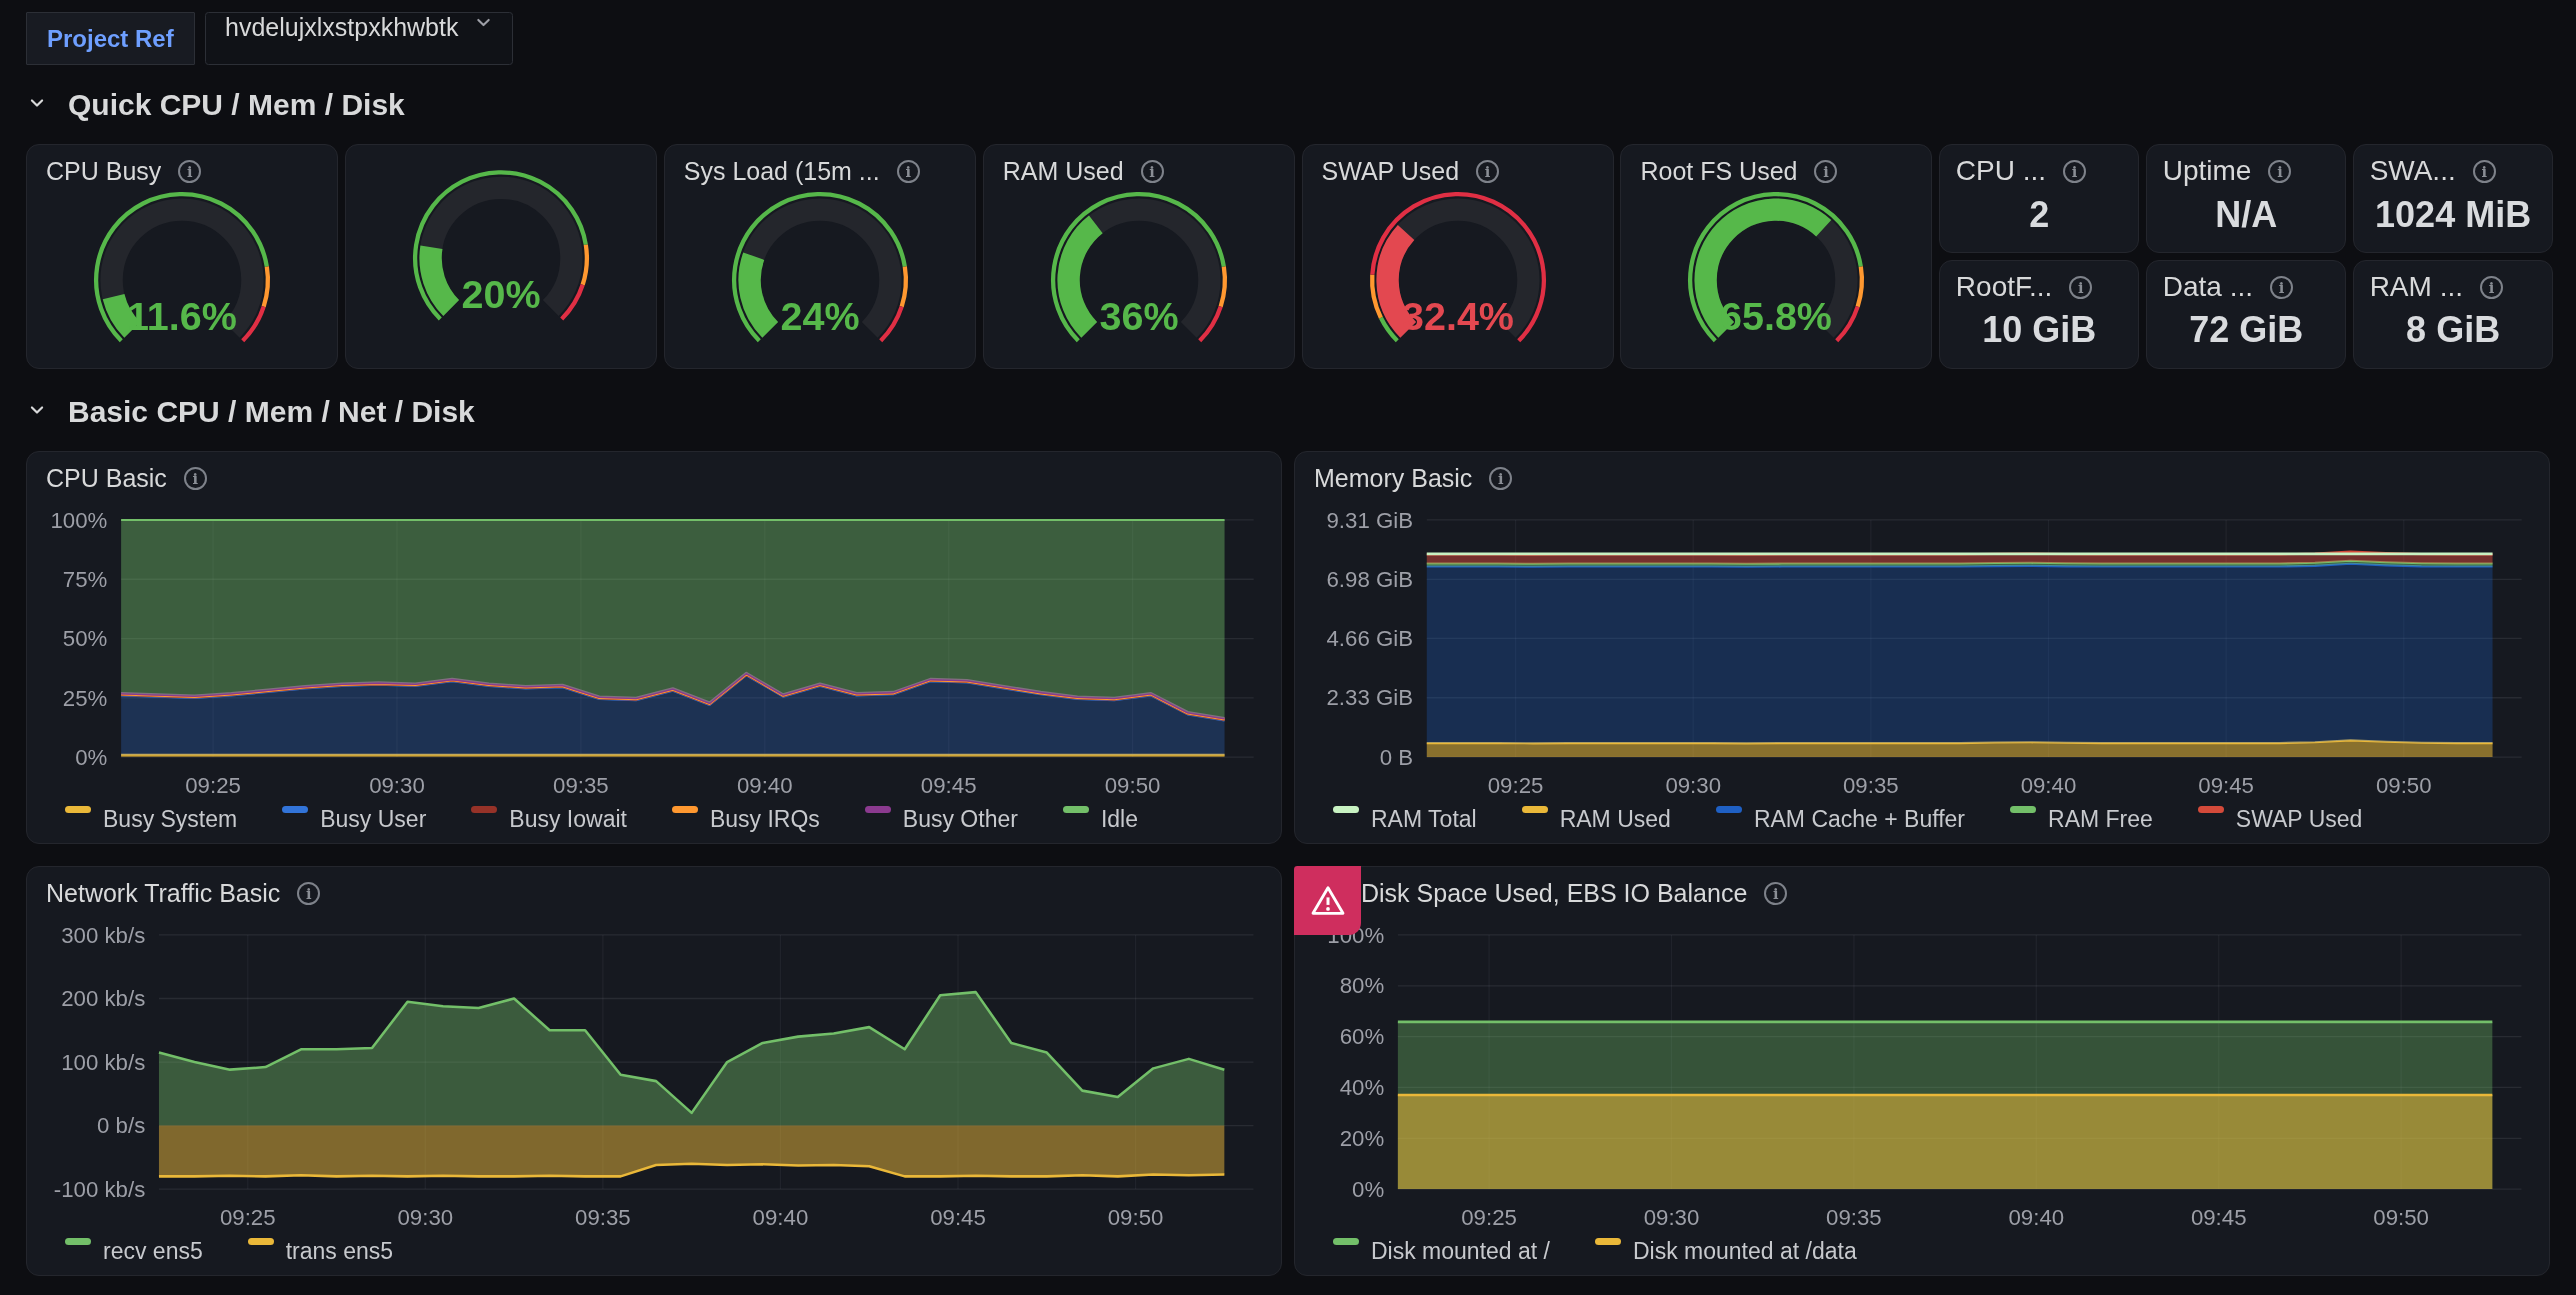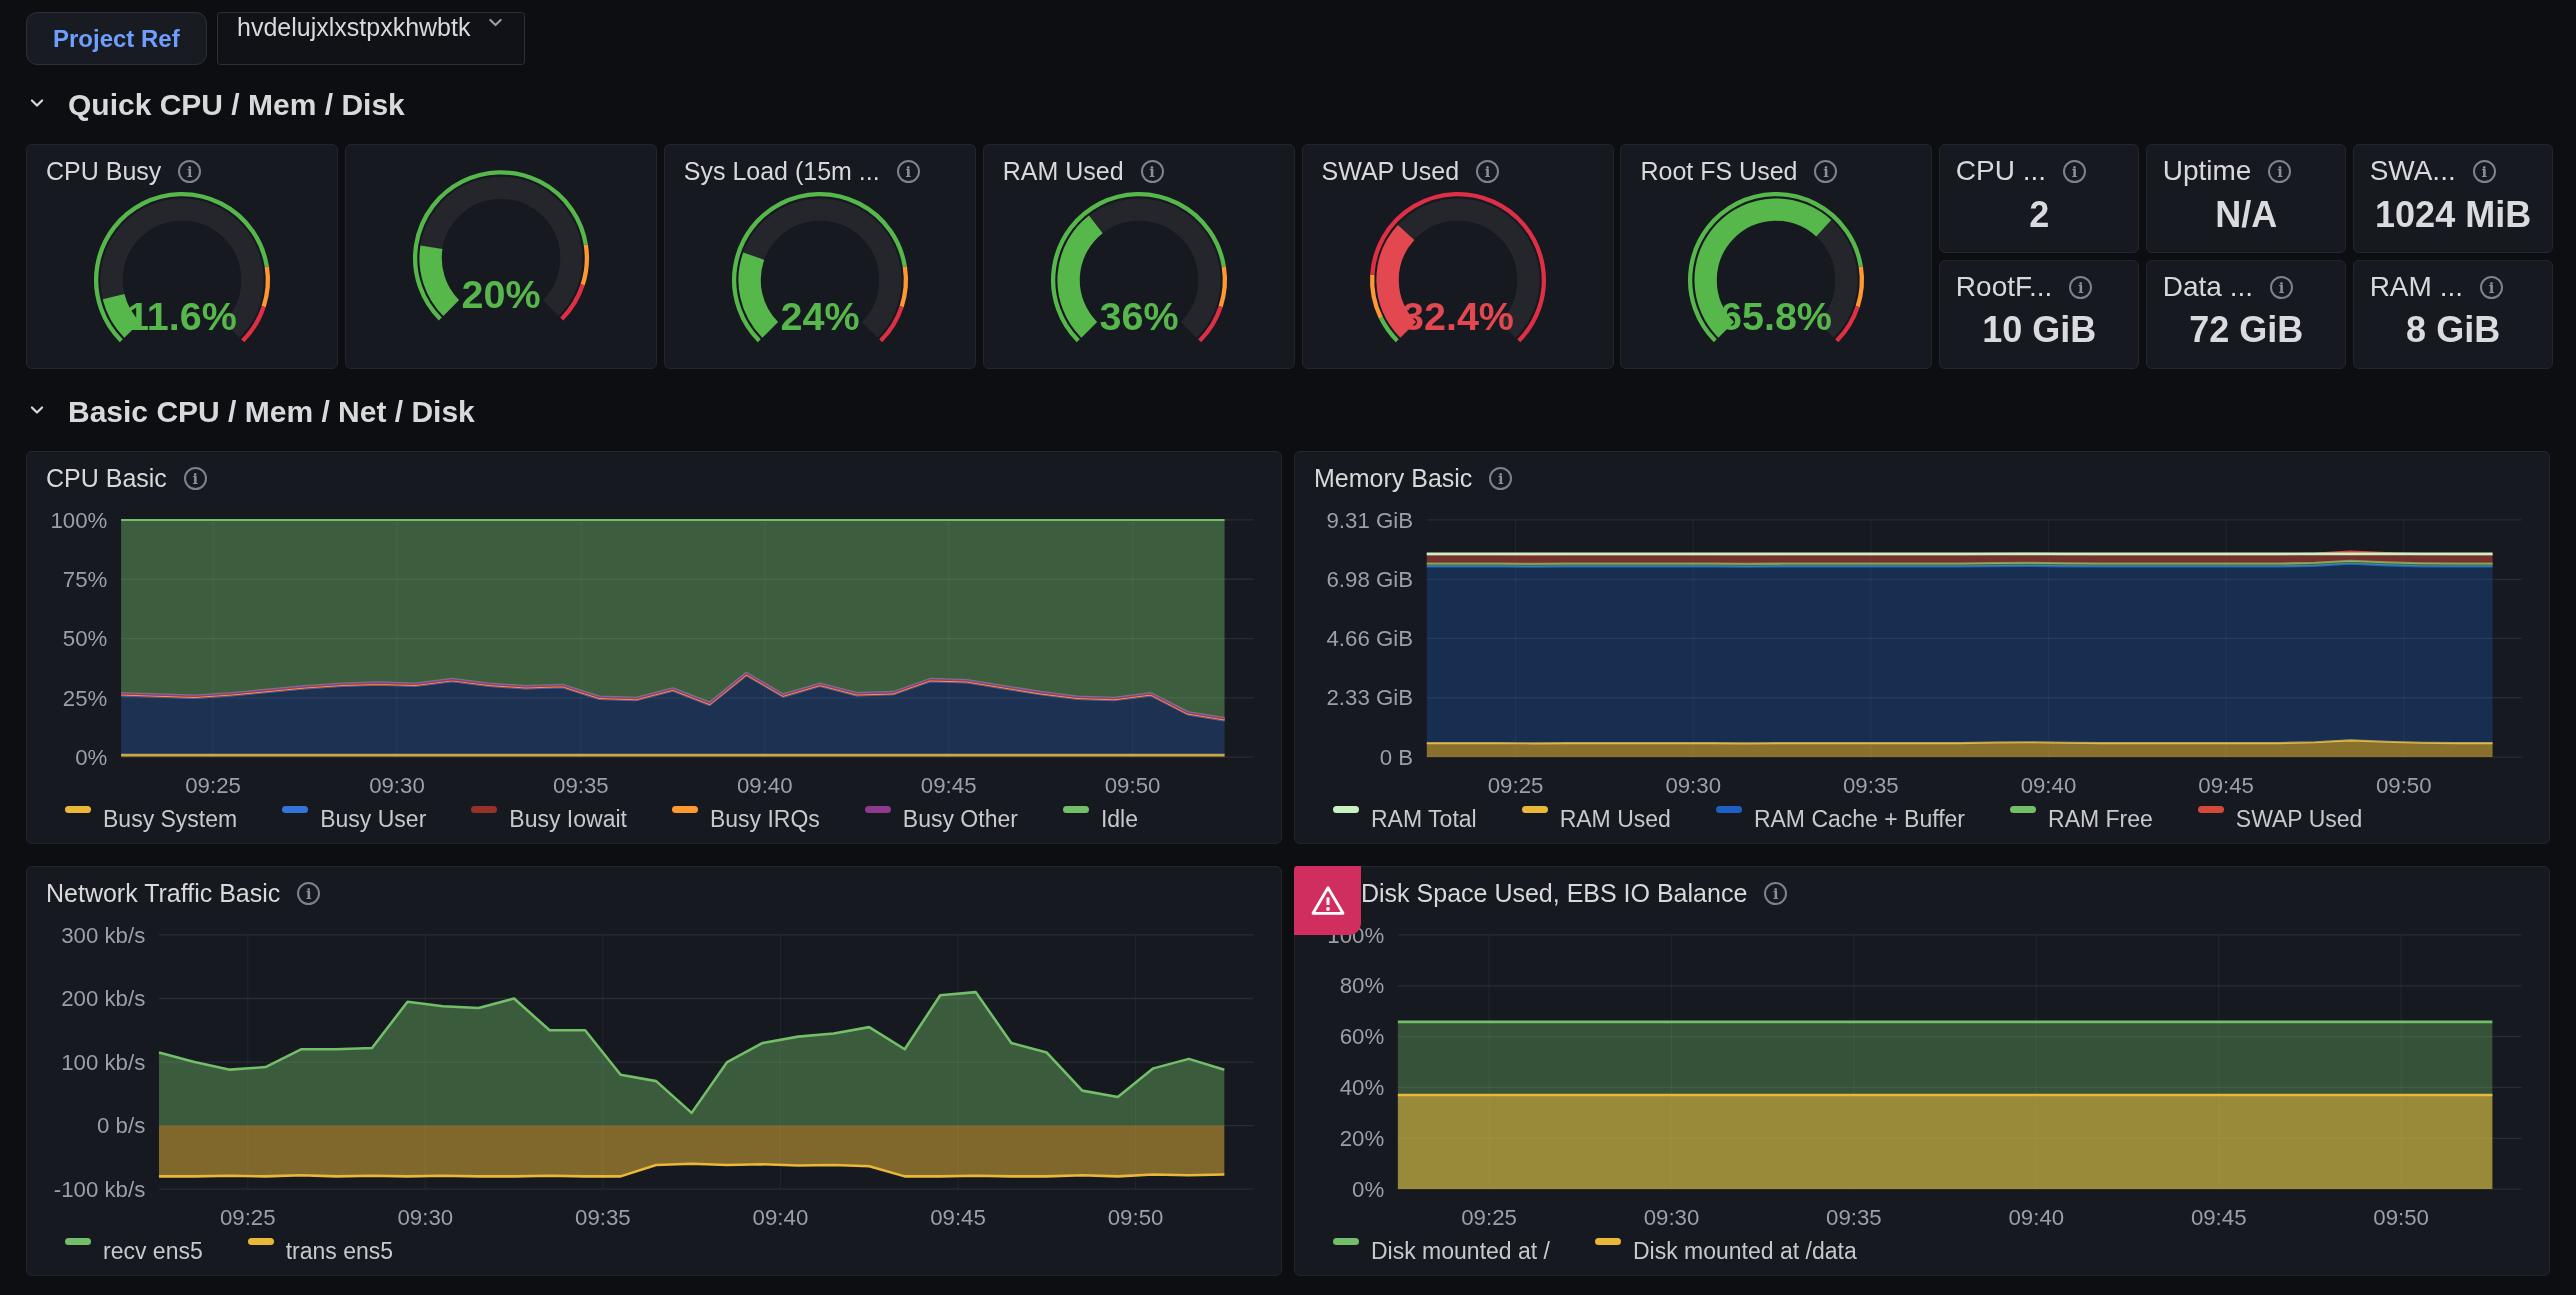--- a/index.html
+++ b/index.html
@@ -6,35 +6,35 @@
     --canvas:#0d0e12; --panel:#161920; --border:#24262d;
     --text1:#d8d9da; --text2:#9d9fa7; --link:#6e9fff; --alert:#cf2e5e;
   }
   *{box-sizing:border-box}
   html,body{margin:0;padding:0;background:var(--canvas)}
   .page{width:2576px;height:1296px;background:var(--canvas);
         font-family:"Liberation Sans",sans-serif;color:var(--text1);
         padding:12px 26px 0;overflow:hidden;position:relative}
   
   .topbar{height:53px;display:flex;align-items:center;gap:10.3px;margin-bottom:0}
-  .ref-label{height:53px;display:flex;align-items:center;padding:0 26px;
-             background:#181b22;border:0.9px solid #2c2f36;border-radius:11px;
+  .ref-label{height:53px;display:flex;align-items:center;padding:0 20px;
+             background:#181b22;border:0.9px solid #2c2f36;border-radius:1px;
              color:var(--link);font-size:24px;font-weight:600}
   .ref-value{height:53px;display:flex;align-items:flex-start;gap:15.5px;padding:0 19px;
              background:#101217;border:0.9px solid #2c2f36;border-radius:3.4px;
              color:var(--text1);font-size:25px;font-weight:500;cursor:pointer}
   .chev svg{display:block}
   
   .section-row{height:41px;display:flex;align-items:center;gap:20px;
                margin-top:19px;margin-bottom:19px;cursor:pointer}
   .section-row.second{margin-top:22px}
   .section-title{font-size:30px;font-weight:600;color:var(--text1)}
   
   .gauge-row{display:flex;gap:6.9px;height:225px}
-  .panel{background:var(--panel);border:0.9px solid var(--border);border-radius:6px;
+  .panel{background:var(--panel);border:0.9px solid var(--border);border-radius:13px;
          position:relative;display:flex;flex-direction:column}
   .gauge-panel{width:312px;flex:none}
   .stat-col{width:200px;flex:none;display:flex;flex-direction:column;gap:6.9px}
   .stat-panel{height:109px}
   .panel-header{display:flex;align-items:center;gap:17px;padding:12px 19px 3.4px;flex:none}
   .panel-title{font-size:25px;font-weight:500;color:var(--text1);white-space:nowrap;
                overflow:hidden;text-overflow:ellipsis}
   .stat-panel .panel-header{padding:10.3px 15.5px 0}
   .stat-panel .panel-title{font-size:28px}
   .info-icon{width:23px;height:23px;border:2.1px solid #7e828a;border-radius:50%;

